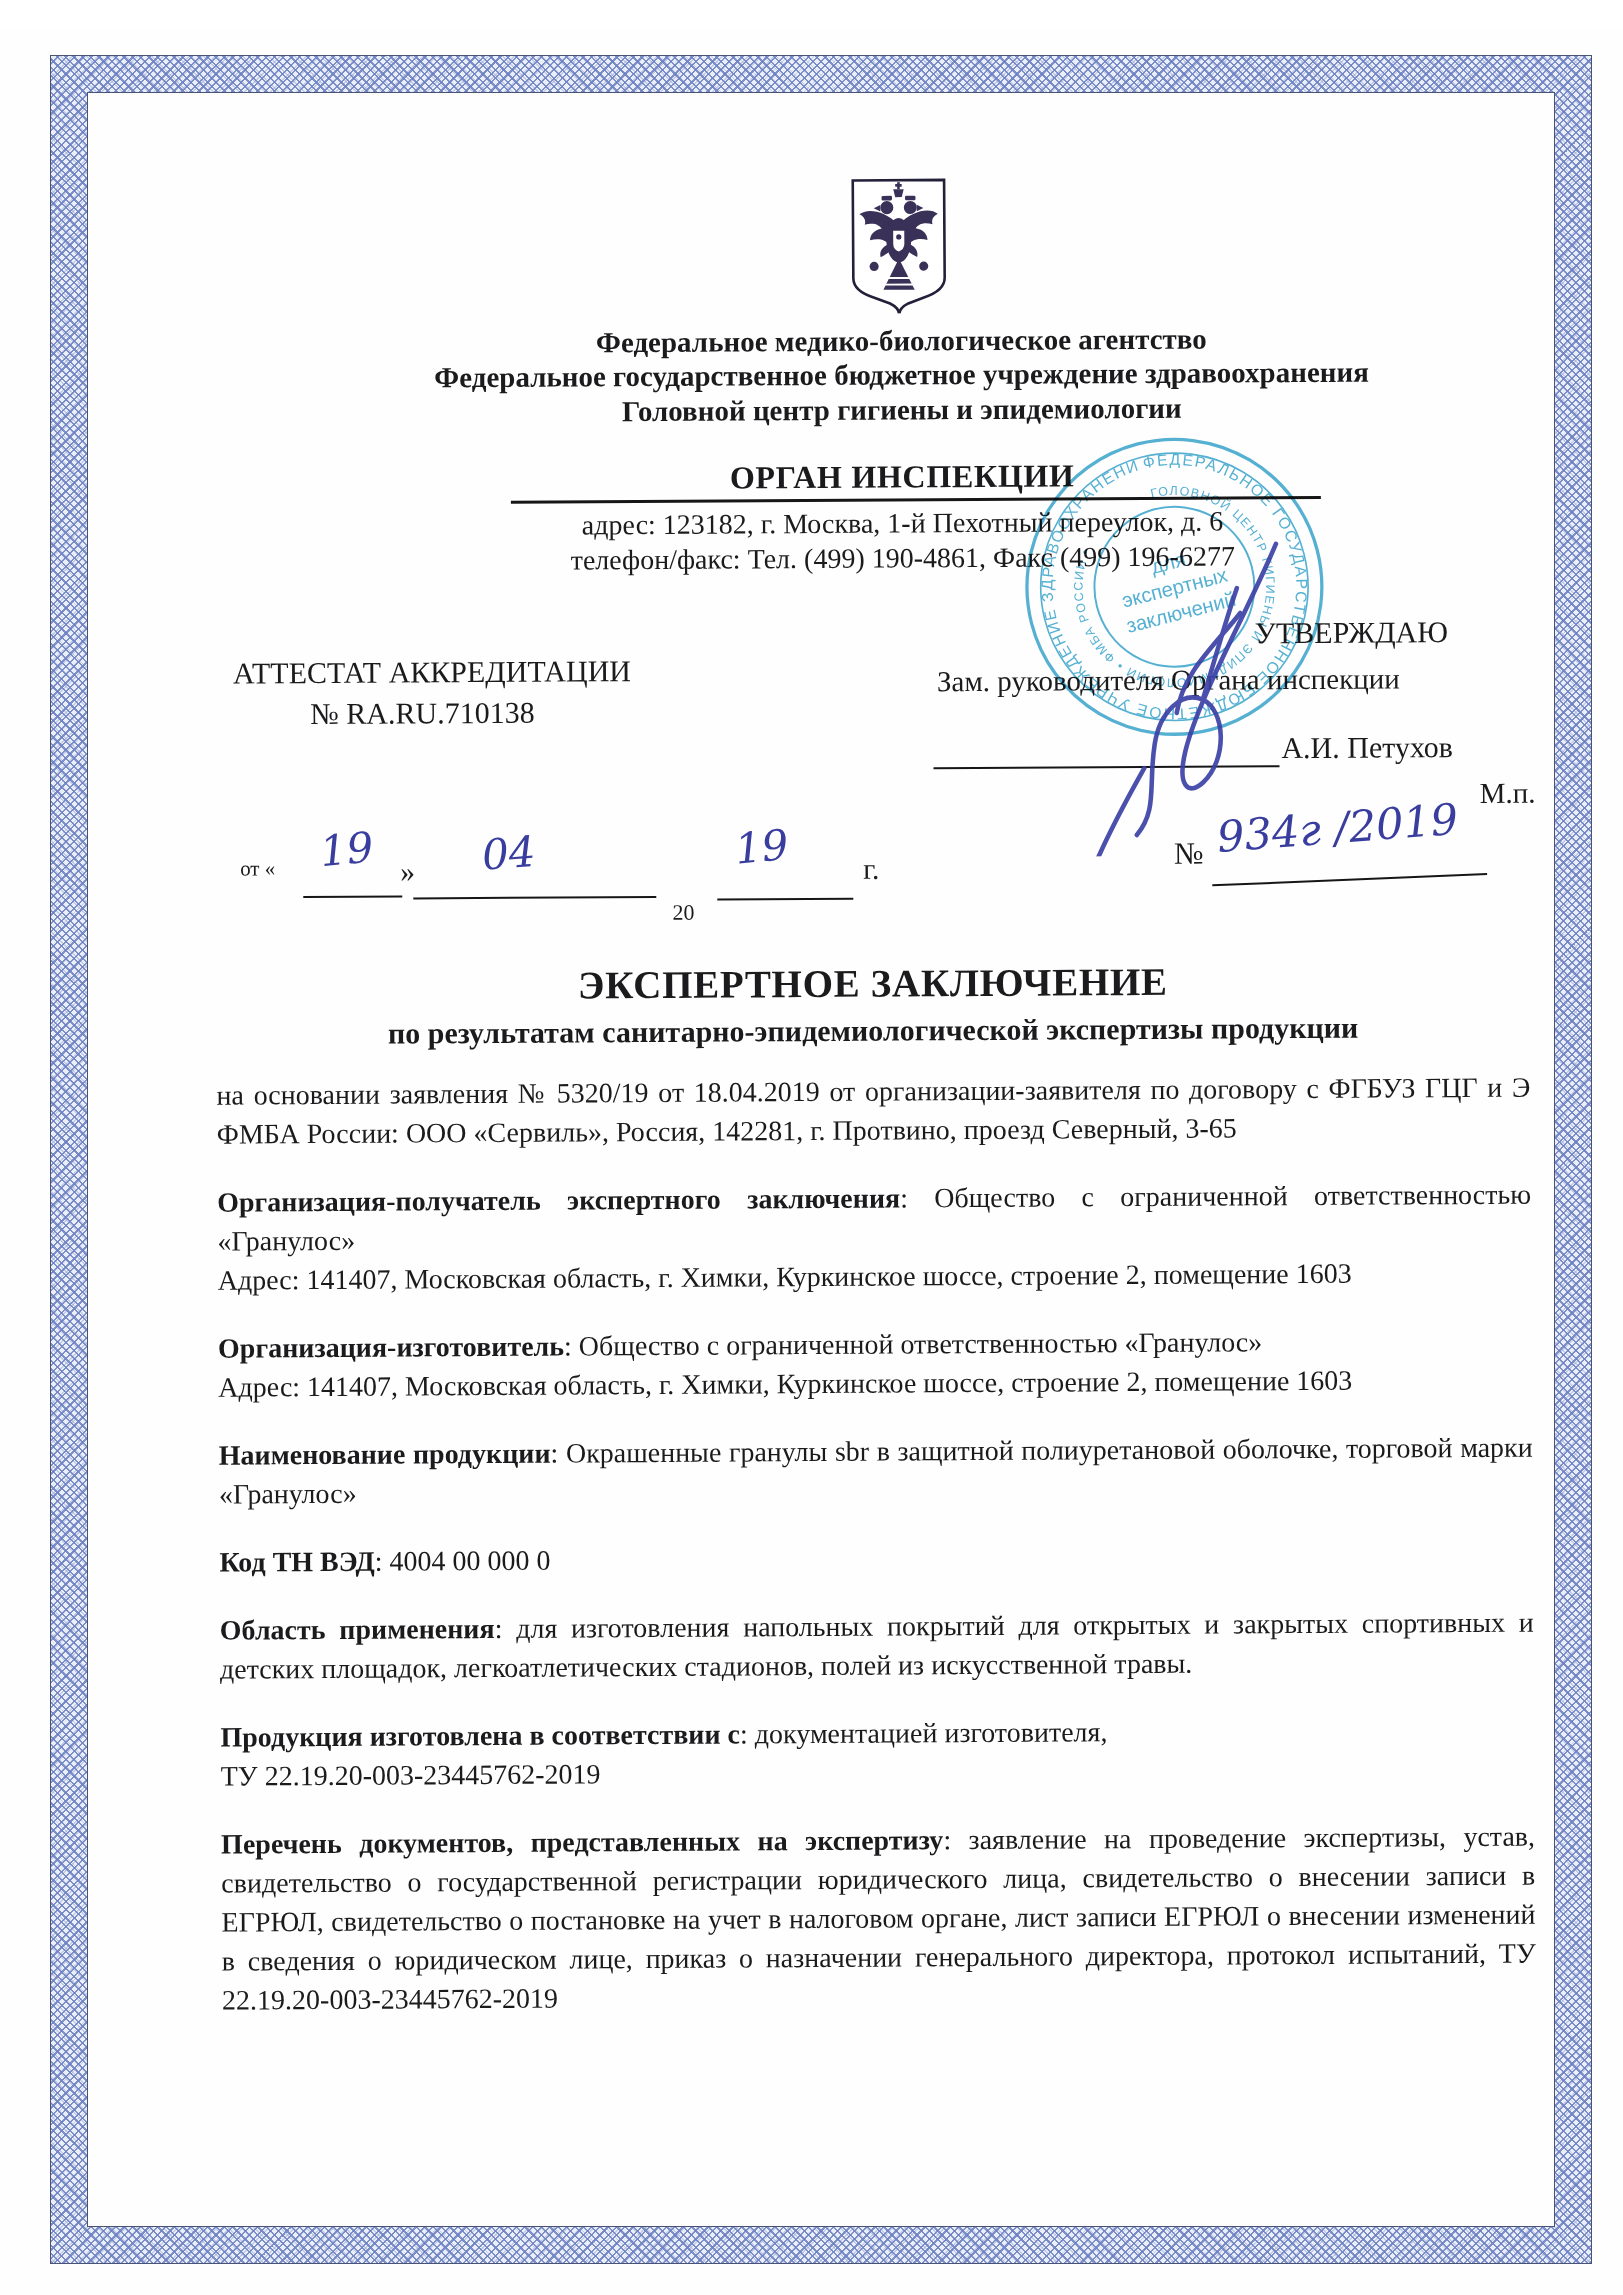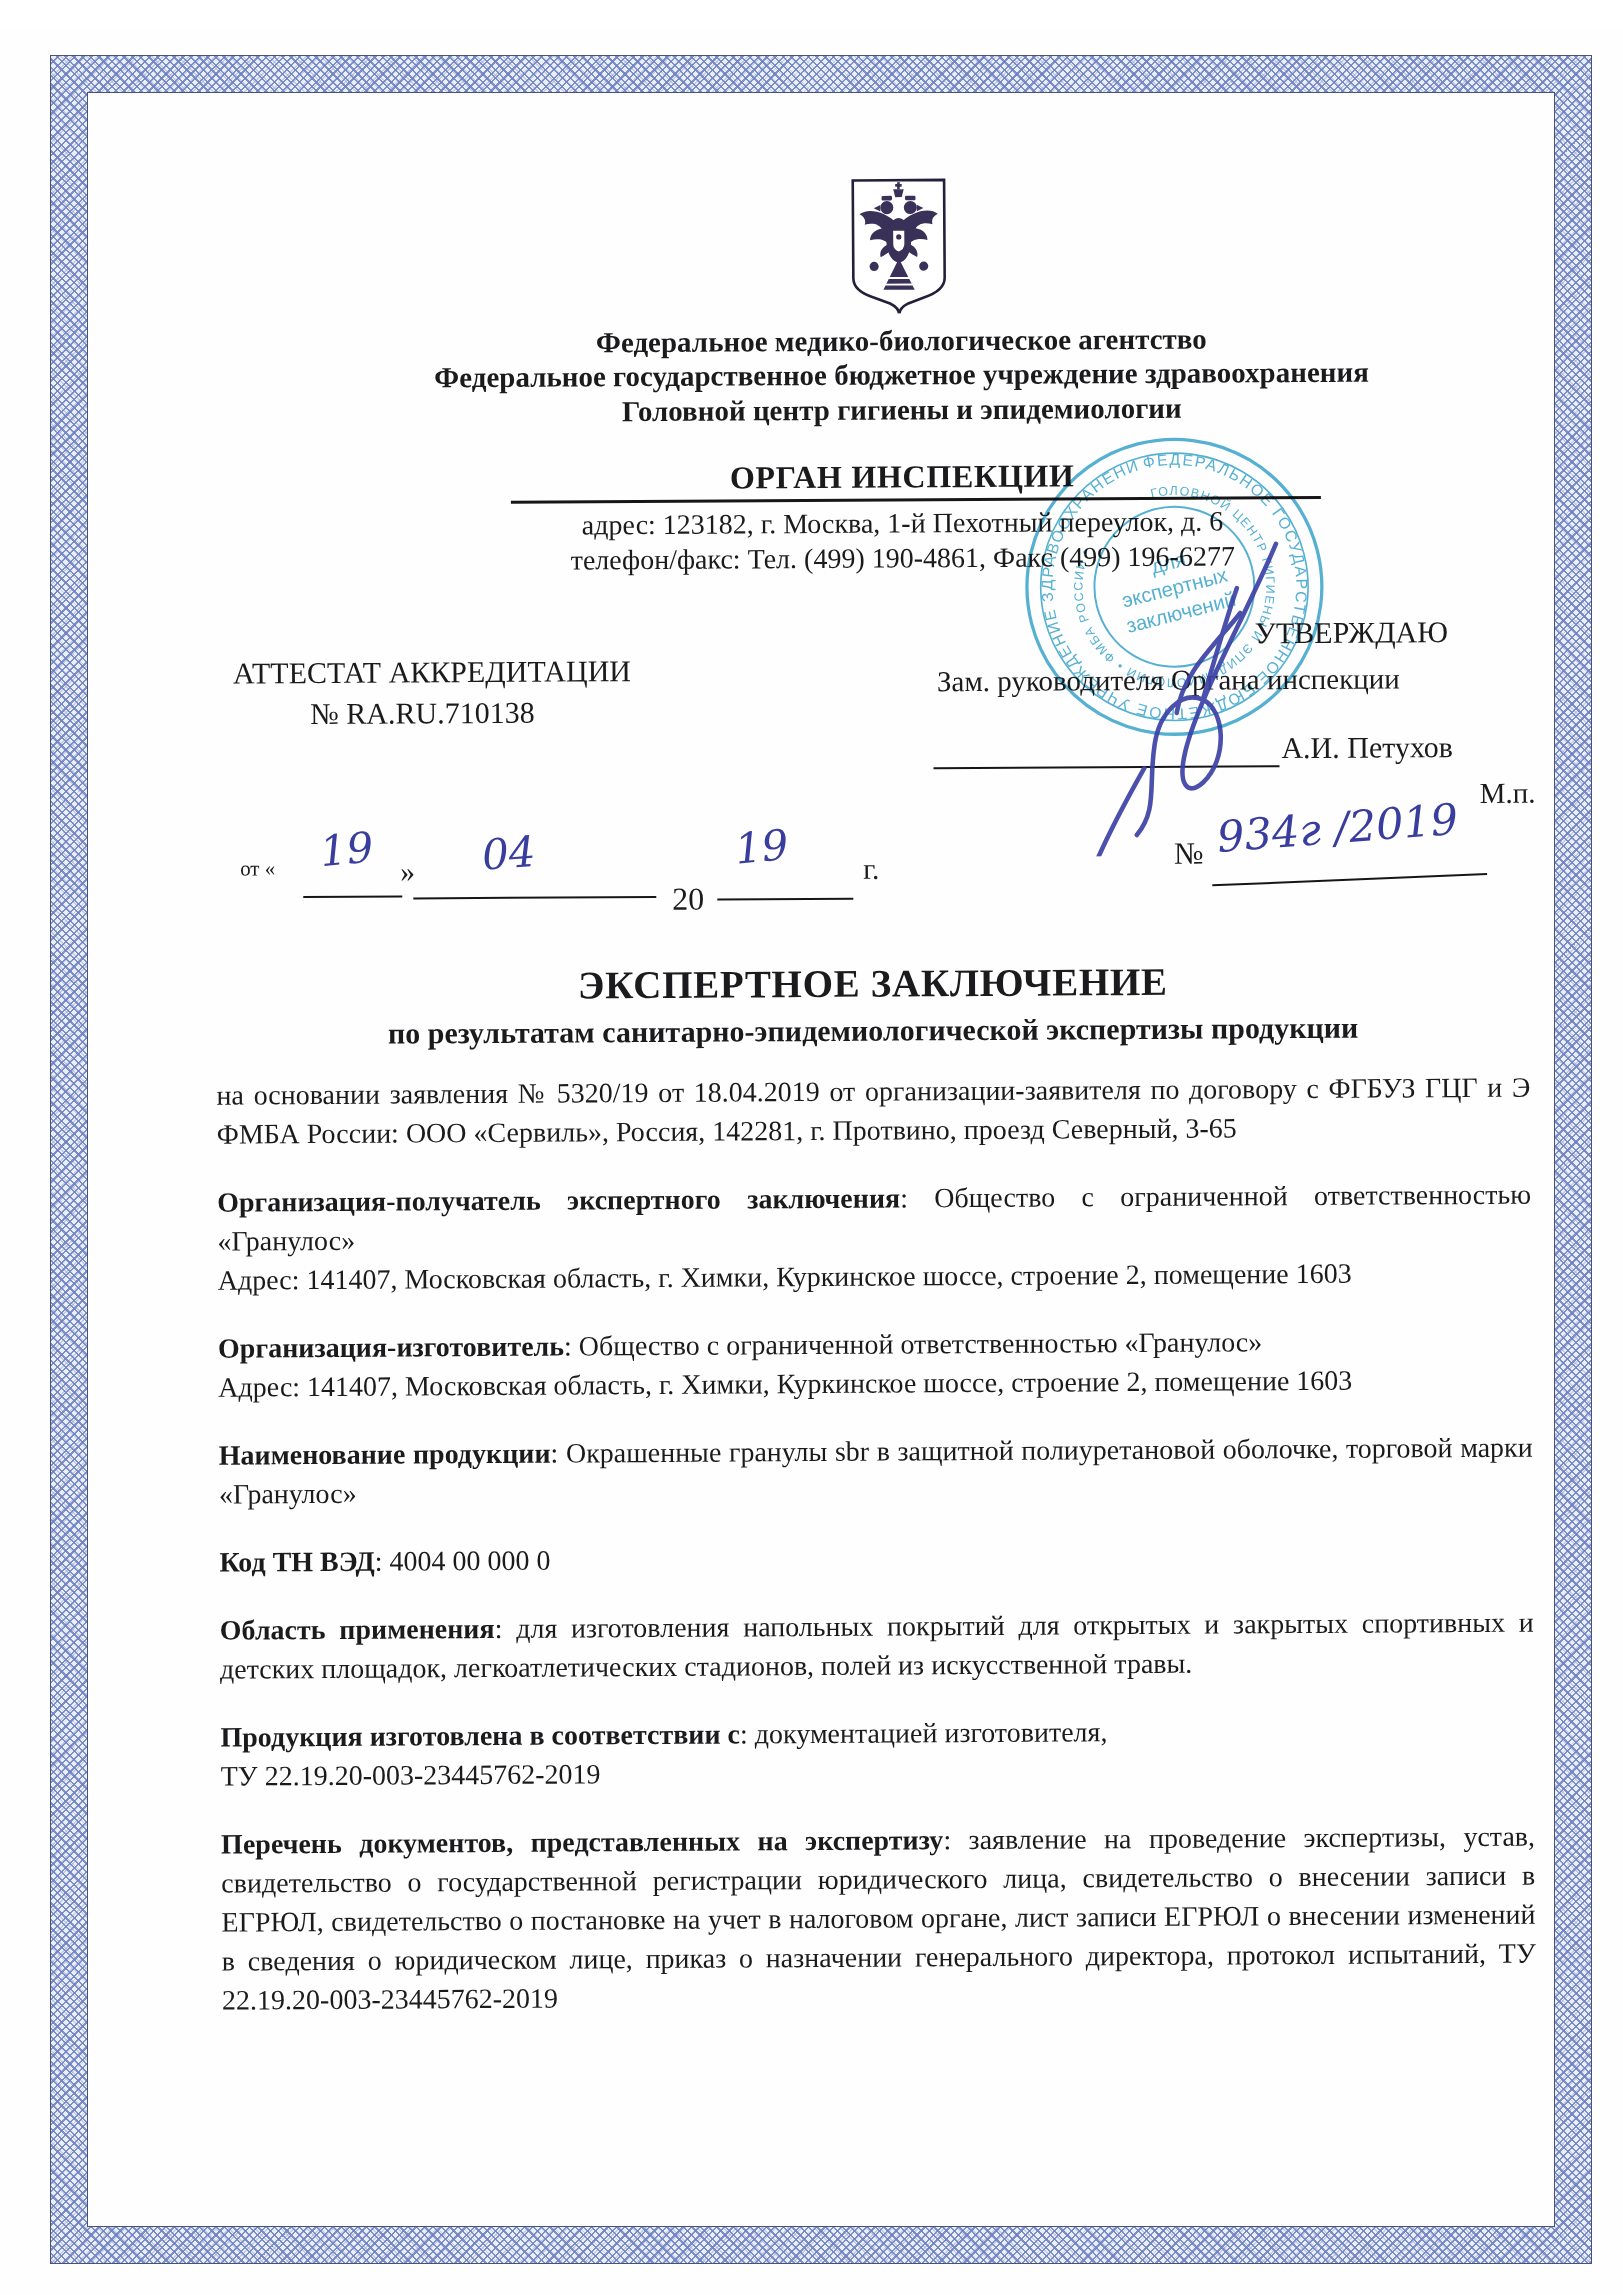--- a/index.html
+++ b/index.html
@@ -87,21 +87,21 @@
     <div class="rule" style="left:936px;top:738px;width:346px;height:2px;"></div>
     <div class="abs serif46" style="left:1284px;top:704px;">А.И. Петухов</div>
     <div class="abs" style="left:1482px;top:751px;font-size:29px;">М.п.</div>
 
     <div class="abs" style="left:242px;top:823px;font-size:21px;">от «</div>
     <div class="abs hand" style="left:322px;top:792px;font-size:42px;transform:rotate(-5deg);">19</div>
     <div class="abs" style="left:402px;top:823px;font-size:29.5px;">»</div>
     <div class="rule" style="left:305px;top:863px;width:99px;height:2px;"></div>
     <div class="abs hand" style="left:484px;top:797px;font-size:42px;transform:rotate(-4deg);">04</div>
     <div class="rule" style="left:415px;top:865px;width:243px;height:2px;"></div>
-    <div class="abs" style="left:674px;top:850px;font-size:32px;">20</div>
+    <div class="abs" style="left:674px;top:869px;font-size:22px;">20</div>
     <div class="abs hand" style="left:737px;top:792px;font-size:42px;transform:rotate(-5deg);">19</div>
     <div class="rule" style="left:719px;top:868px;width:136px;height:2px;"></div>
     <div class="abs" style="left:865px;top:823px;font-size:29.5px;">г.</div>
 
     <div class="abs" style="left:1176px;top:808px;font-size:31px;">№</div>
     <div class="abs hand" style="left:1219px;top:776px;font-size:43px;transform:rotate(-4deg);">934г /2019</div>
     <div class="rule" style="left:1214px;top:852px;width:275px;height:2px;transform:rotate(-2deg);"></div>
 
     <div class="abs title-main" style="top:931px;">ЭКСПЕРТНОЕ ЗАКЛЮЧЕНИЕ</div>
     <div class="abs subtitle-main" style="top:984px;">по результатам санитарно-эпидемиологической экспертизы продукции</div>

